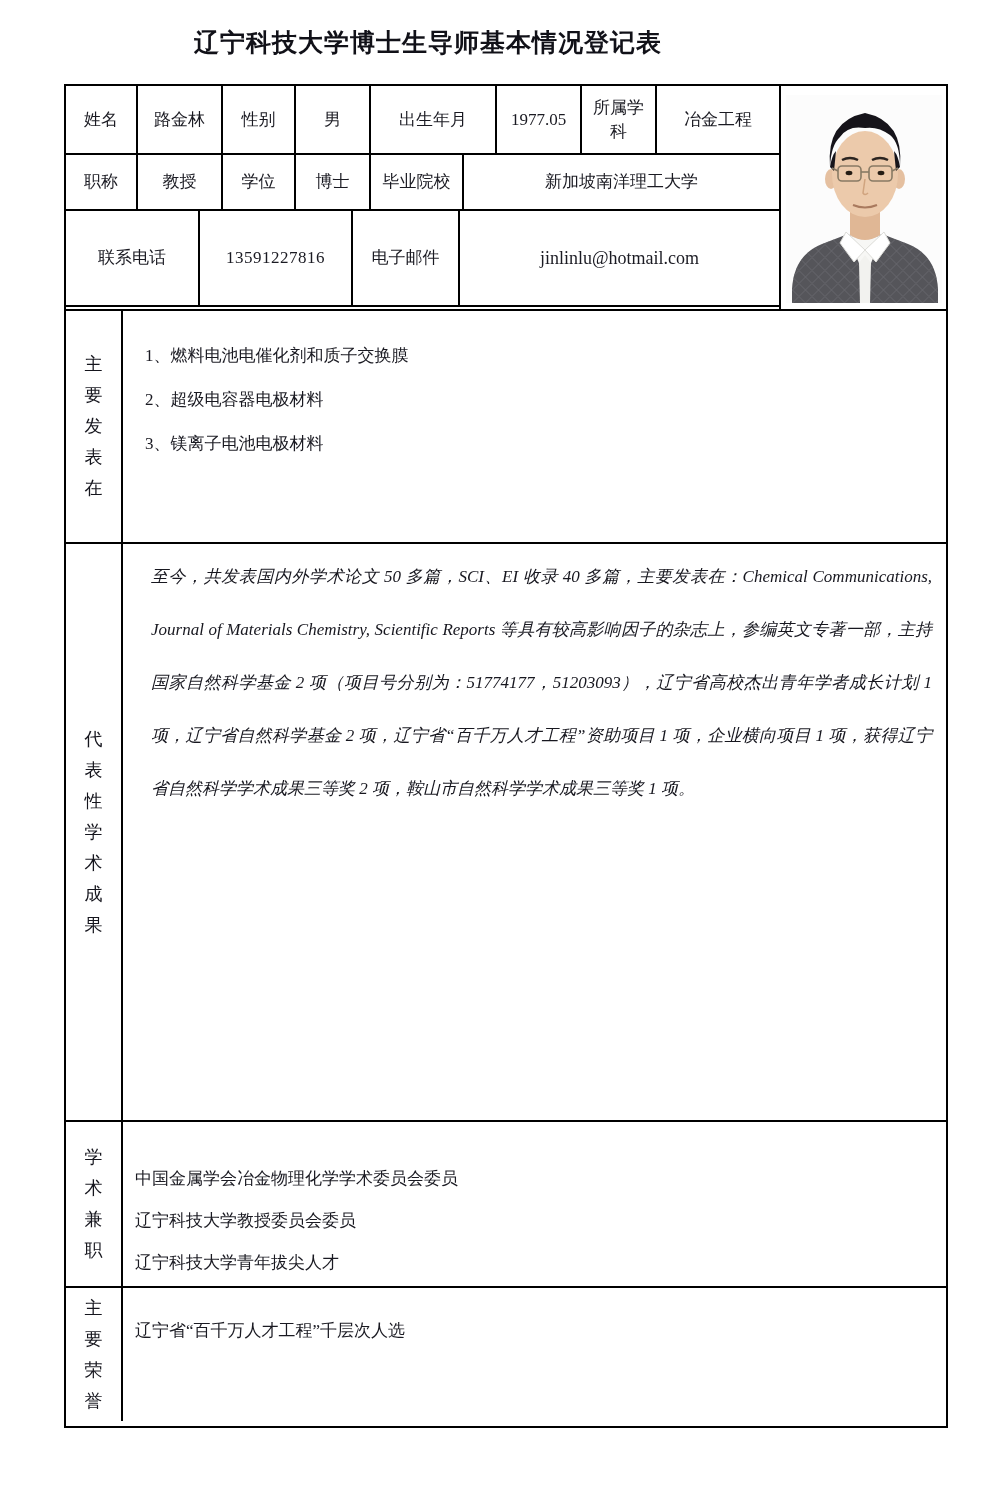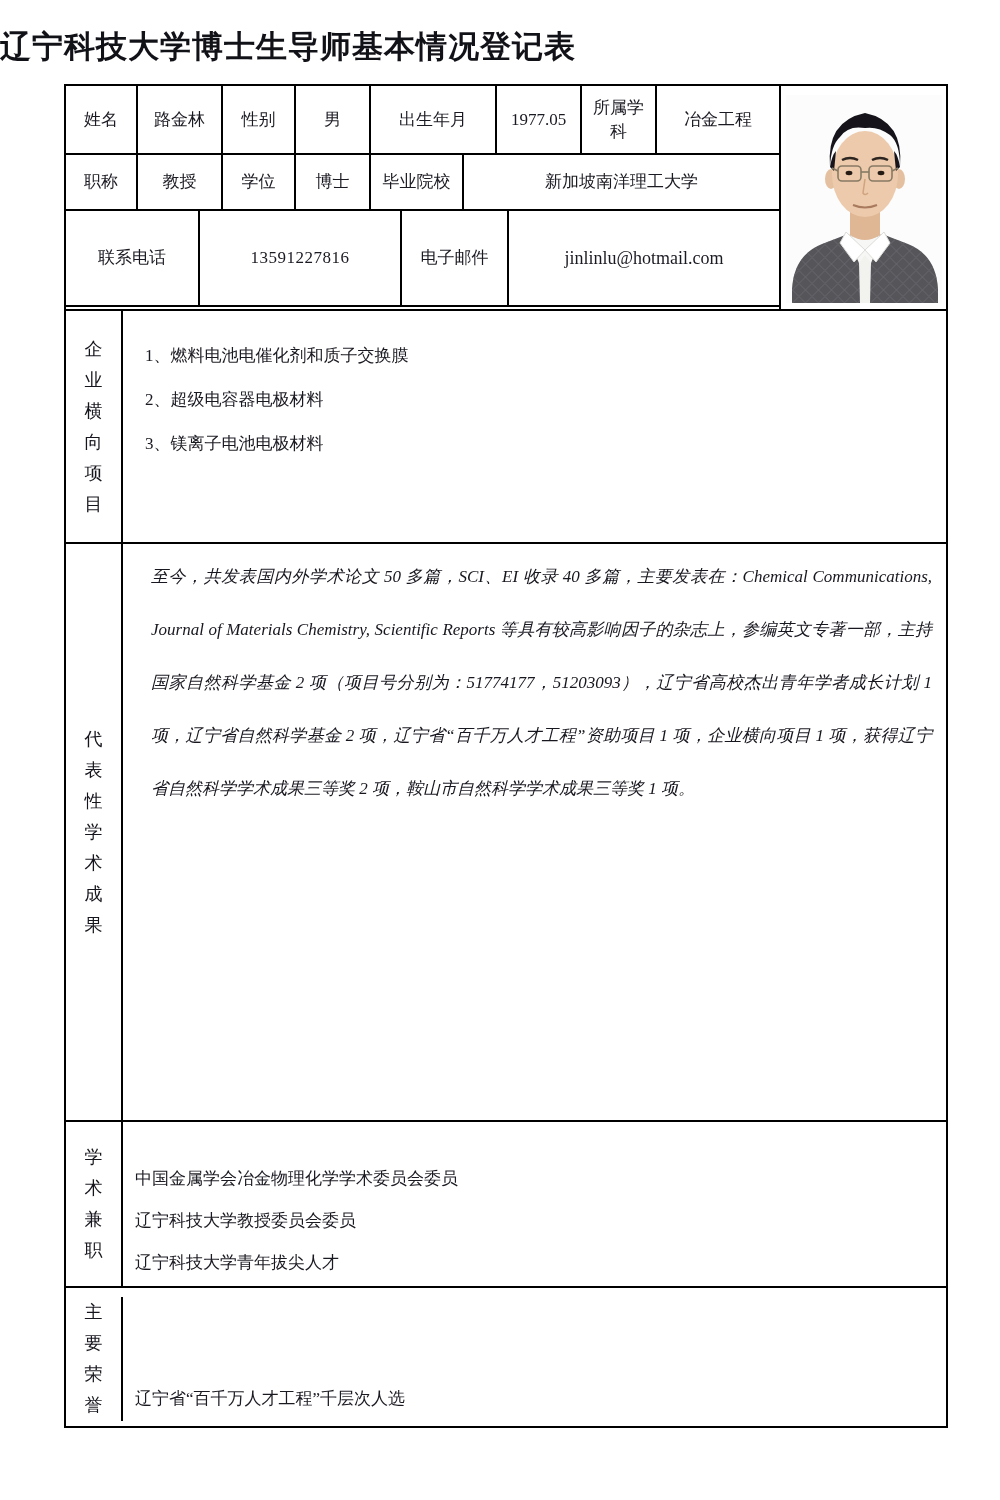--- a/index.html
+++ b/index.html
@@ -5,21 +5,21 @@
   * { margin:0; padding:0; box-sizing:border-box; }
   html,body { width:1000px; }
   body {
     width:1000px; height:1500px; position:relative;
     background:#ffffff;
     font-family:"Liberation Serif","DejaVu Serif",serif;
     color:#1a1a22;
   }
   .page-title {
     position:absolute; top:26px; left:0; width:856px;
-    font-size:31px; font-weight:bold;
+    text-align:center; font-size:25px; font-weight:bold;
     letter-spacing:1px; color:#111118;
   }
   .form {
     position:absolute; left:64px; top:84px; width:884px; height:1344px;
     border:2px solid #000;
   }
   
   .info-block { position:relative; height:223px; }
   .info-rows { margin-right:167px; }
   .info-row { display:flex; border-bottom:2px solid #000; }
@@ -52,21 +52,21 @@
   .sec-content { flex:1; }
   .s1 { height:233px; }
   .s1 .sec-content { padding:30px 20px 0 10px; }
   .s1 .item { font-size:17px; line-height:30px; margin-bottom:14px; padding-left:12px; }
   .s2 { height:578px; }
   .s2 .sec-content { padding:6px 14px 0 28px;font-style:italic; }
   .s2 .paragraph { font-size:17px; line-height:53px; text-align:justify; color:#17171f; }
   .s3 { height:166px; }
   .s3 .sec-content { padding:24px 14px 0 12px;margin-top:12px; }
   .s3 .item { font-size:17px; line-height:42px; }
-  .s4 { height:135px;align-items:flex-end; }
+  .s4 { height:135px; }
   .s4 .sec-content { padding:20px 14px 0 12px; }
   .s4 .item { font-size:17px; line-height:45px; }
   .value-digits { letter-spacing:0.5px; }
 </style>
 </head>
 <body>
 
 <div class="page-title">辽宁科技大学博士生导师基本情况登记表</div>
 
 <div class="form">
@@ -91,21 +91,21 @@
         <div class="cell" style="width:72px">职称</div>
         <div class="cell" style="width:85px">教授</div>
         <div class="cell" style="width:73px">学位</div>
         <div class="cell" style="width:75px">博士</div>
         <div class="cell" style="width:93px">毕业院校</div>
         <div class="cell grow" style="border-right:none">新加坡南洋理工大学</div>
       </div>
 
       <div class="info-row r3">
         <div class="cell" style="width:134px">联系电话</div>
-        <div class="cell value-digits" style="width:202px">13591227816</div>
+        <div class="cell value-digits" style="width:153px">13591227816</div>
         <div class="cell" style="width:107px">电子邮件</div>
         <div class="cell grow" style="border-right:none;font-size:18px">jinlinlu@hotmail.com</div>
       </div>
     </div>
 
     <div class="photo-cell" style="border-left:2px solid #000">
       <div class="photo-frame">
         <svg width="156" height="208" viewBox="0 0 156 208" xmlns="http://www.w3.org/2000/svg">
           <defs>
             <pattern id="knit" width="13" height="13" patternUnits="userSpaceOnUse">
@@ -147,21 +147,21 @@
           <path d="M79 84 L77 98 Q79 101 82 98" stroke="#d0a47f" stroke-width="1.5" fill="none"></path>
 
           <path d="M67 110 Q79 115 91 110" stroke="#a97a5e" stroke-width="2" fill="none"></path>
         </svg>
       </div>
     </div>
   </div>
 
   <div class="section s1">
     <div class="sec-label">
-      <div class="vtext">企业横向项目</div>
+      <div class="vtext">主要发表在</div>
     </div>
     <div class="sec-content">
       <div class="item">1、燃料电池电催化剂和质子交换膜</div>
       <div class="item">2、超级电容器电极材料</div>
       <div class="item">3、镁离子电池电极材料</div>
     </div>
   </div>
 
   <div class="section s2">
     <div class="sec-label">

